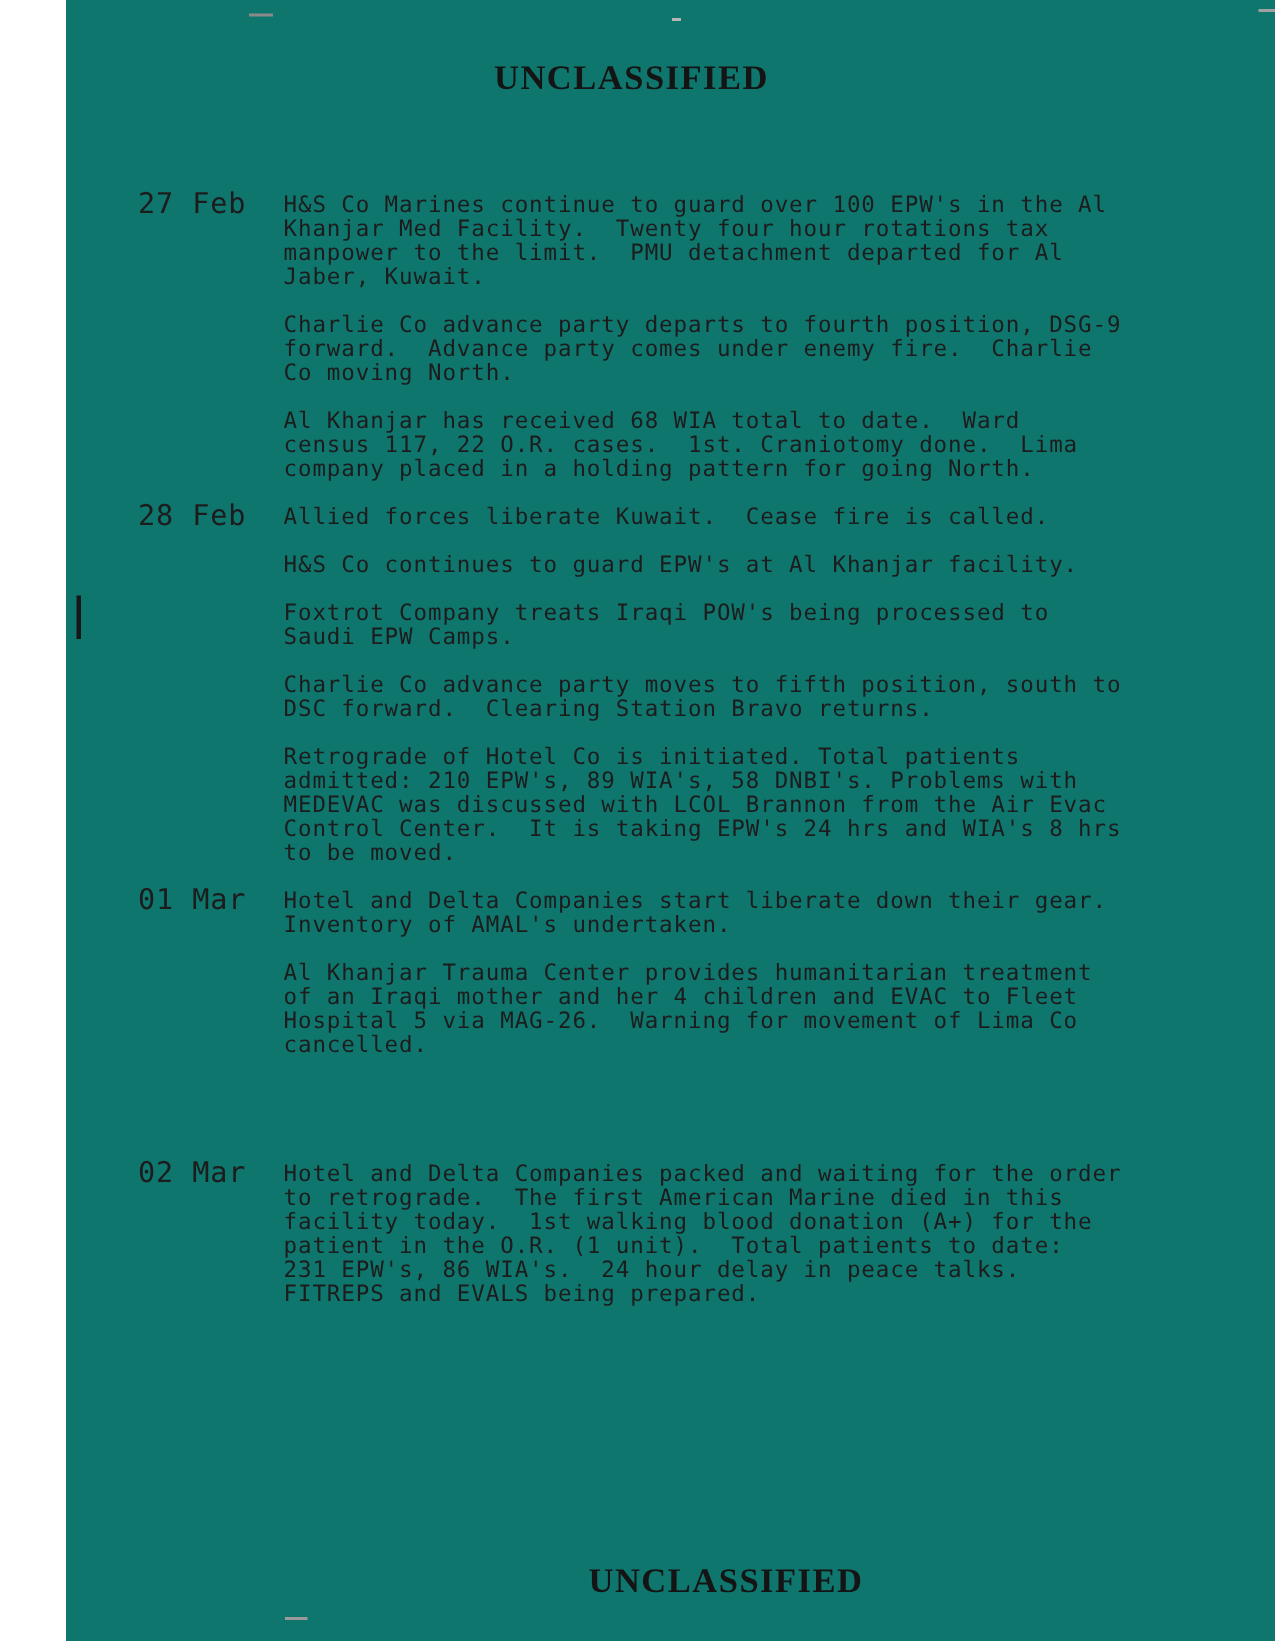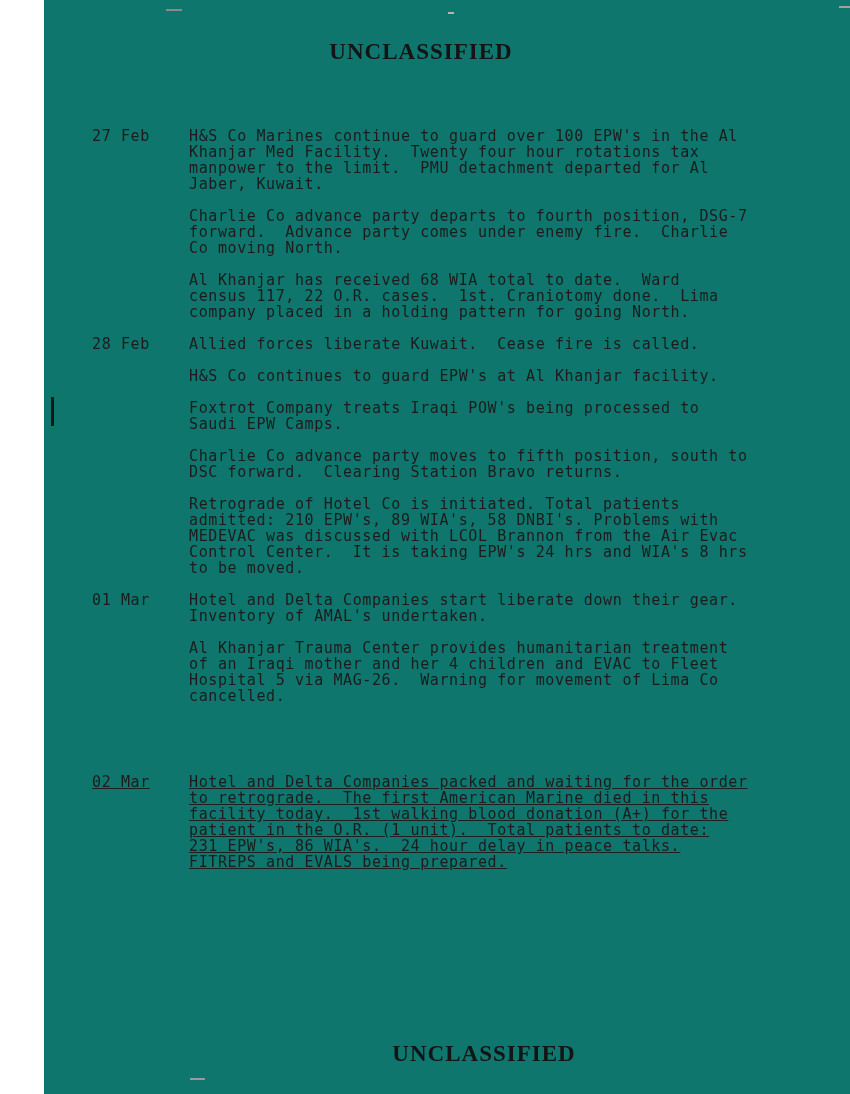--- a/index.html
+++ b/index.html
@@ -34,24 +34,24 @@
     top: 128px;
     left: 48px;
     width: 700px;
   }
 
   .entry {
     display: grid;
     grid-template-columns: 97px 1fr;
     align-items: start;
   }
-  .entry.extra-gap { margin-top: 54px; text-decoration: underline; }
+  .entry.extra-gap { margin-top: 54px; }
 
   .entry-date {
-    font-size: 15px;
+    font-size: 19px;
     line-height: 16px;
     letter-spacing: 0.6px;
     color: #1c1c1c;
     white-space: pre;
   }
 
   .paras p {
     white-space: pre-wrap;
     font-size: 15px;
     line-height: 16px;
@@ -79,21 +79,21 @@
 
   <div class="log">
 
     <div class="entry">
       <div class="entry-date">27 Feb</div>
       <div class="paras">
         <p>H&amp;S Co Marines continue to guard over 100 EPW's in the Al
 Khanjar Med Facility.  Twenty four hour rotations tax
 manpower to the limit.  PMU detachment departed for Al
 Jaber, Kuwait.</p>
-        <p>Charlie Co advance party departs to fourth position, DSG-7
+        <p>Charlie Co advance party departs to fourth position, DSG-9
 forward.  Advance party comes under enemy fire.  Charlie
 Co moving North.</p>
         <p>Al Khanjar has received 68 WIA total to date.  Ward
 census 117, 22 O.R. cases.  1st. Craniotomy done.  Lima
 company placed in a holding pattern for going North.</p>
       </div>
     </div>
 
     <div class="entry">
       <div class="entry-date">28 Feb</div>

